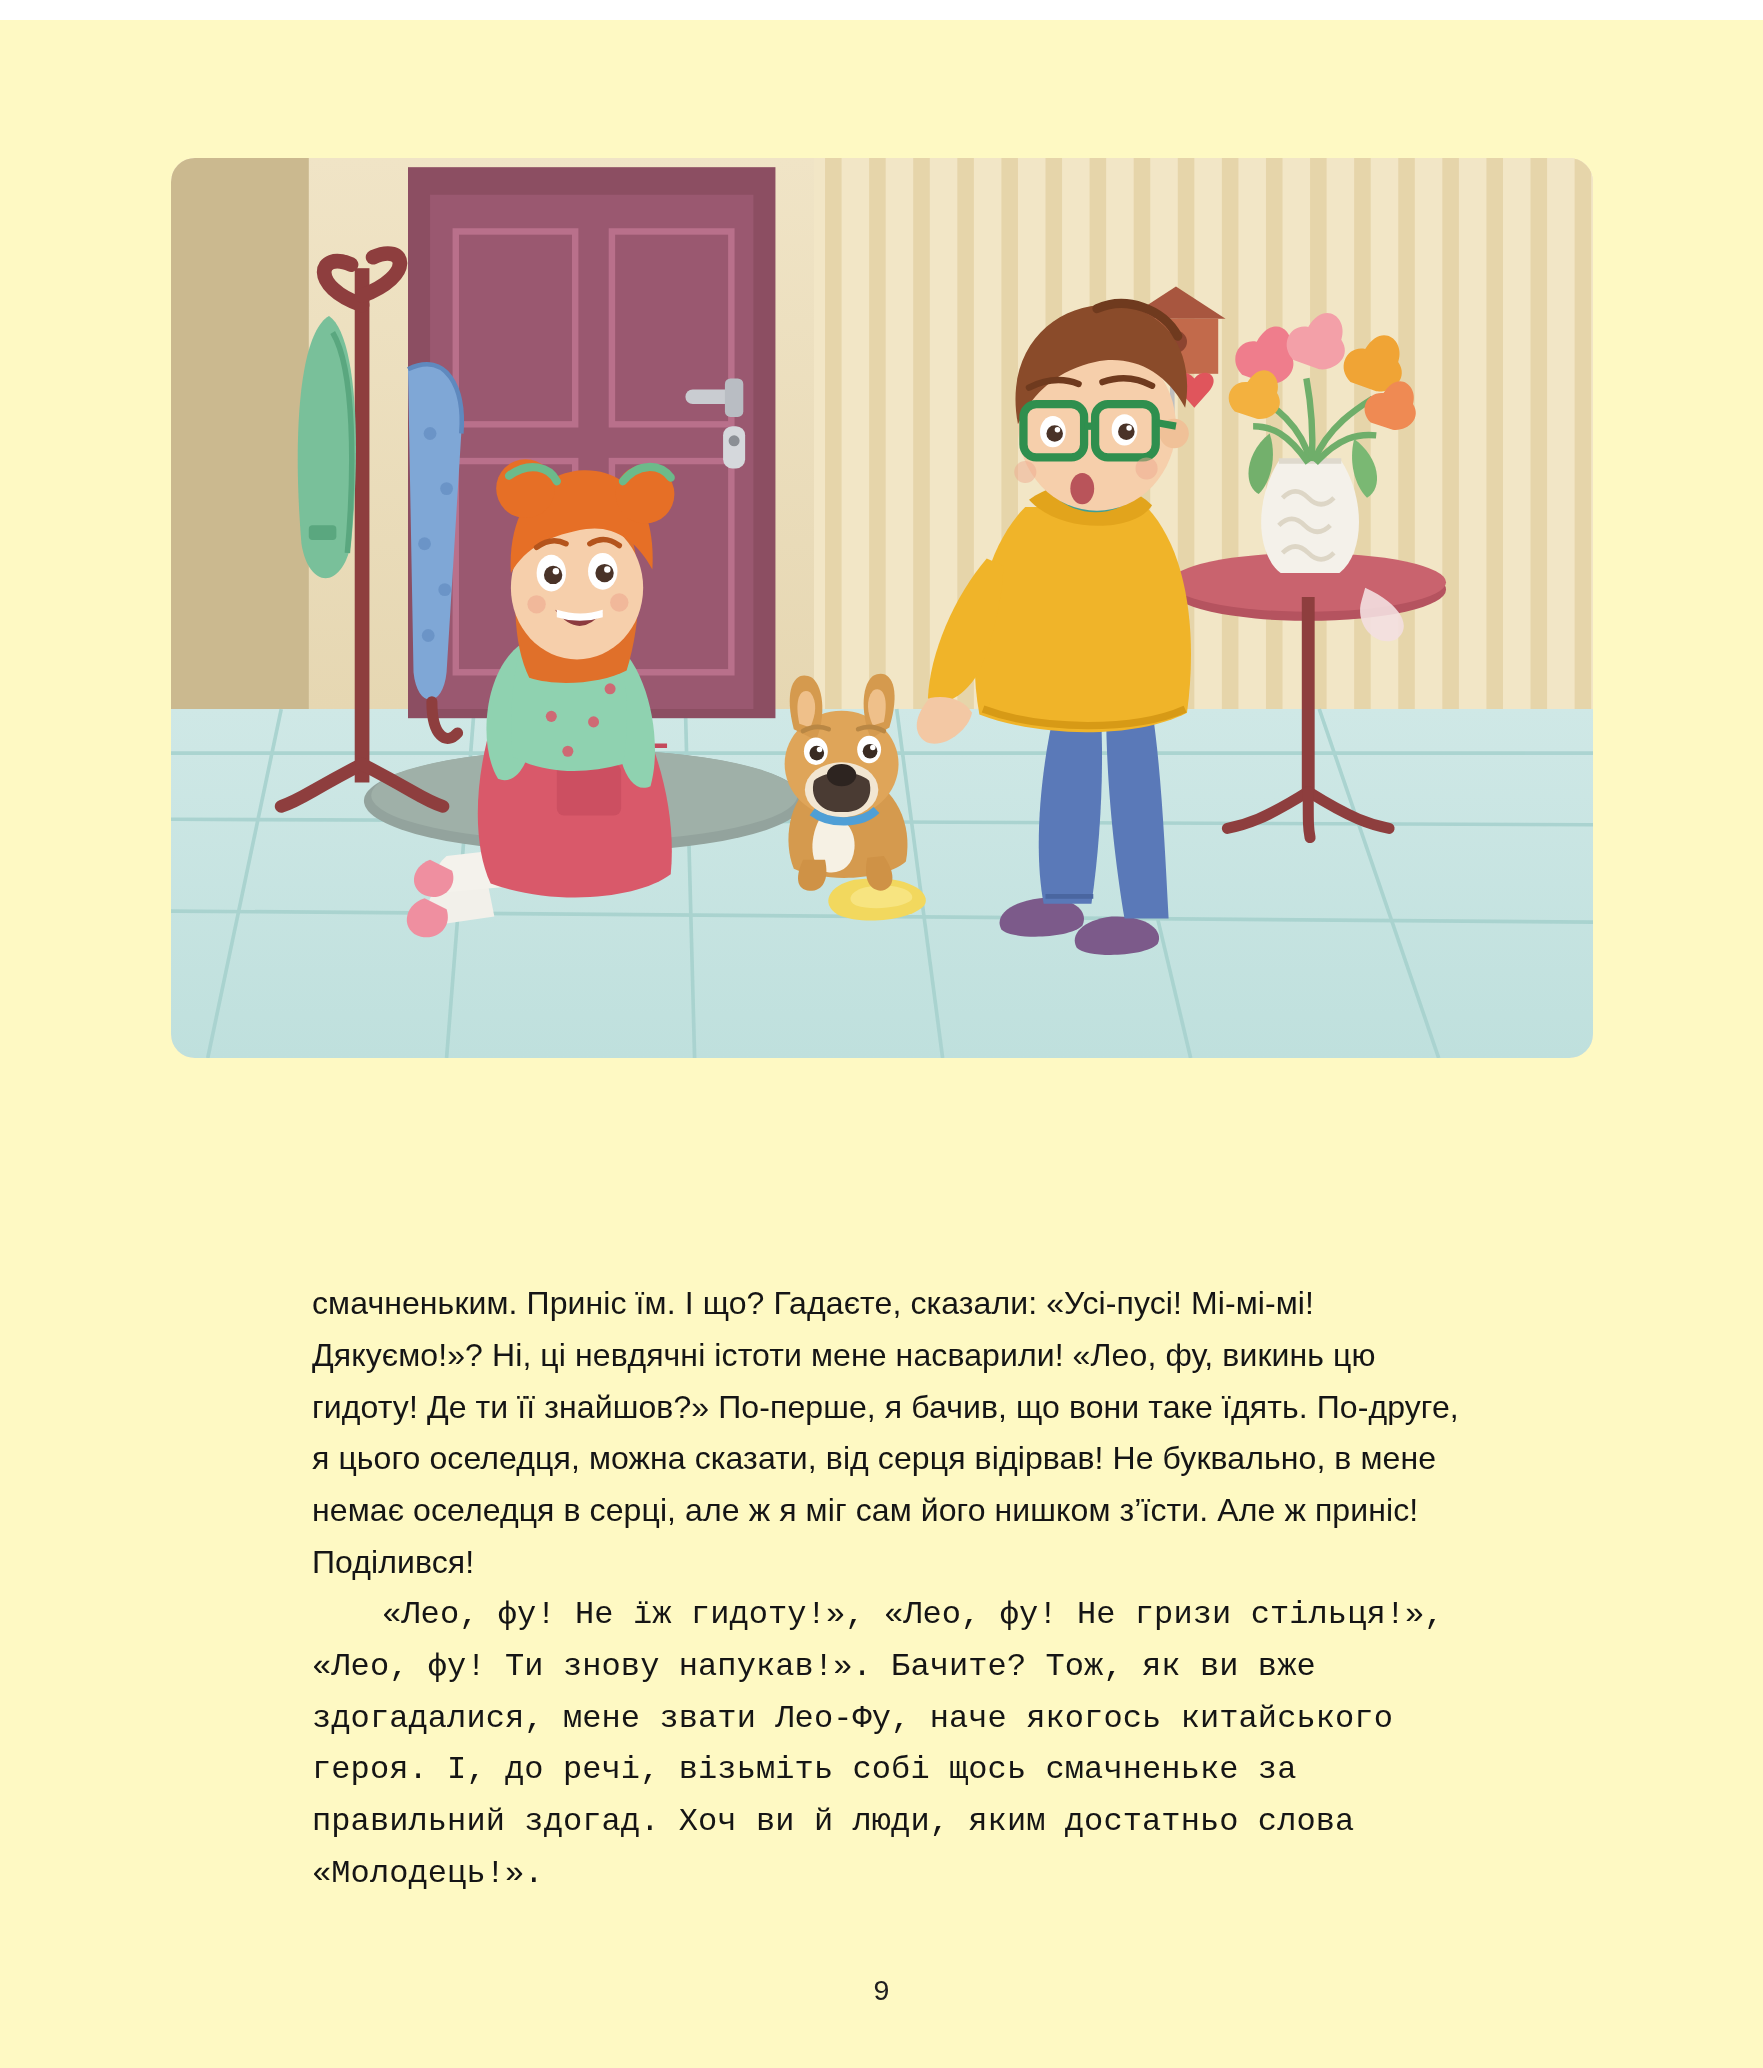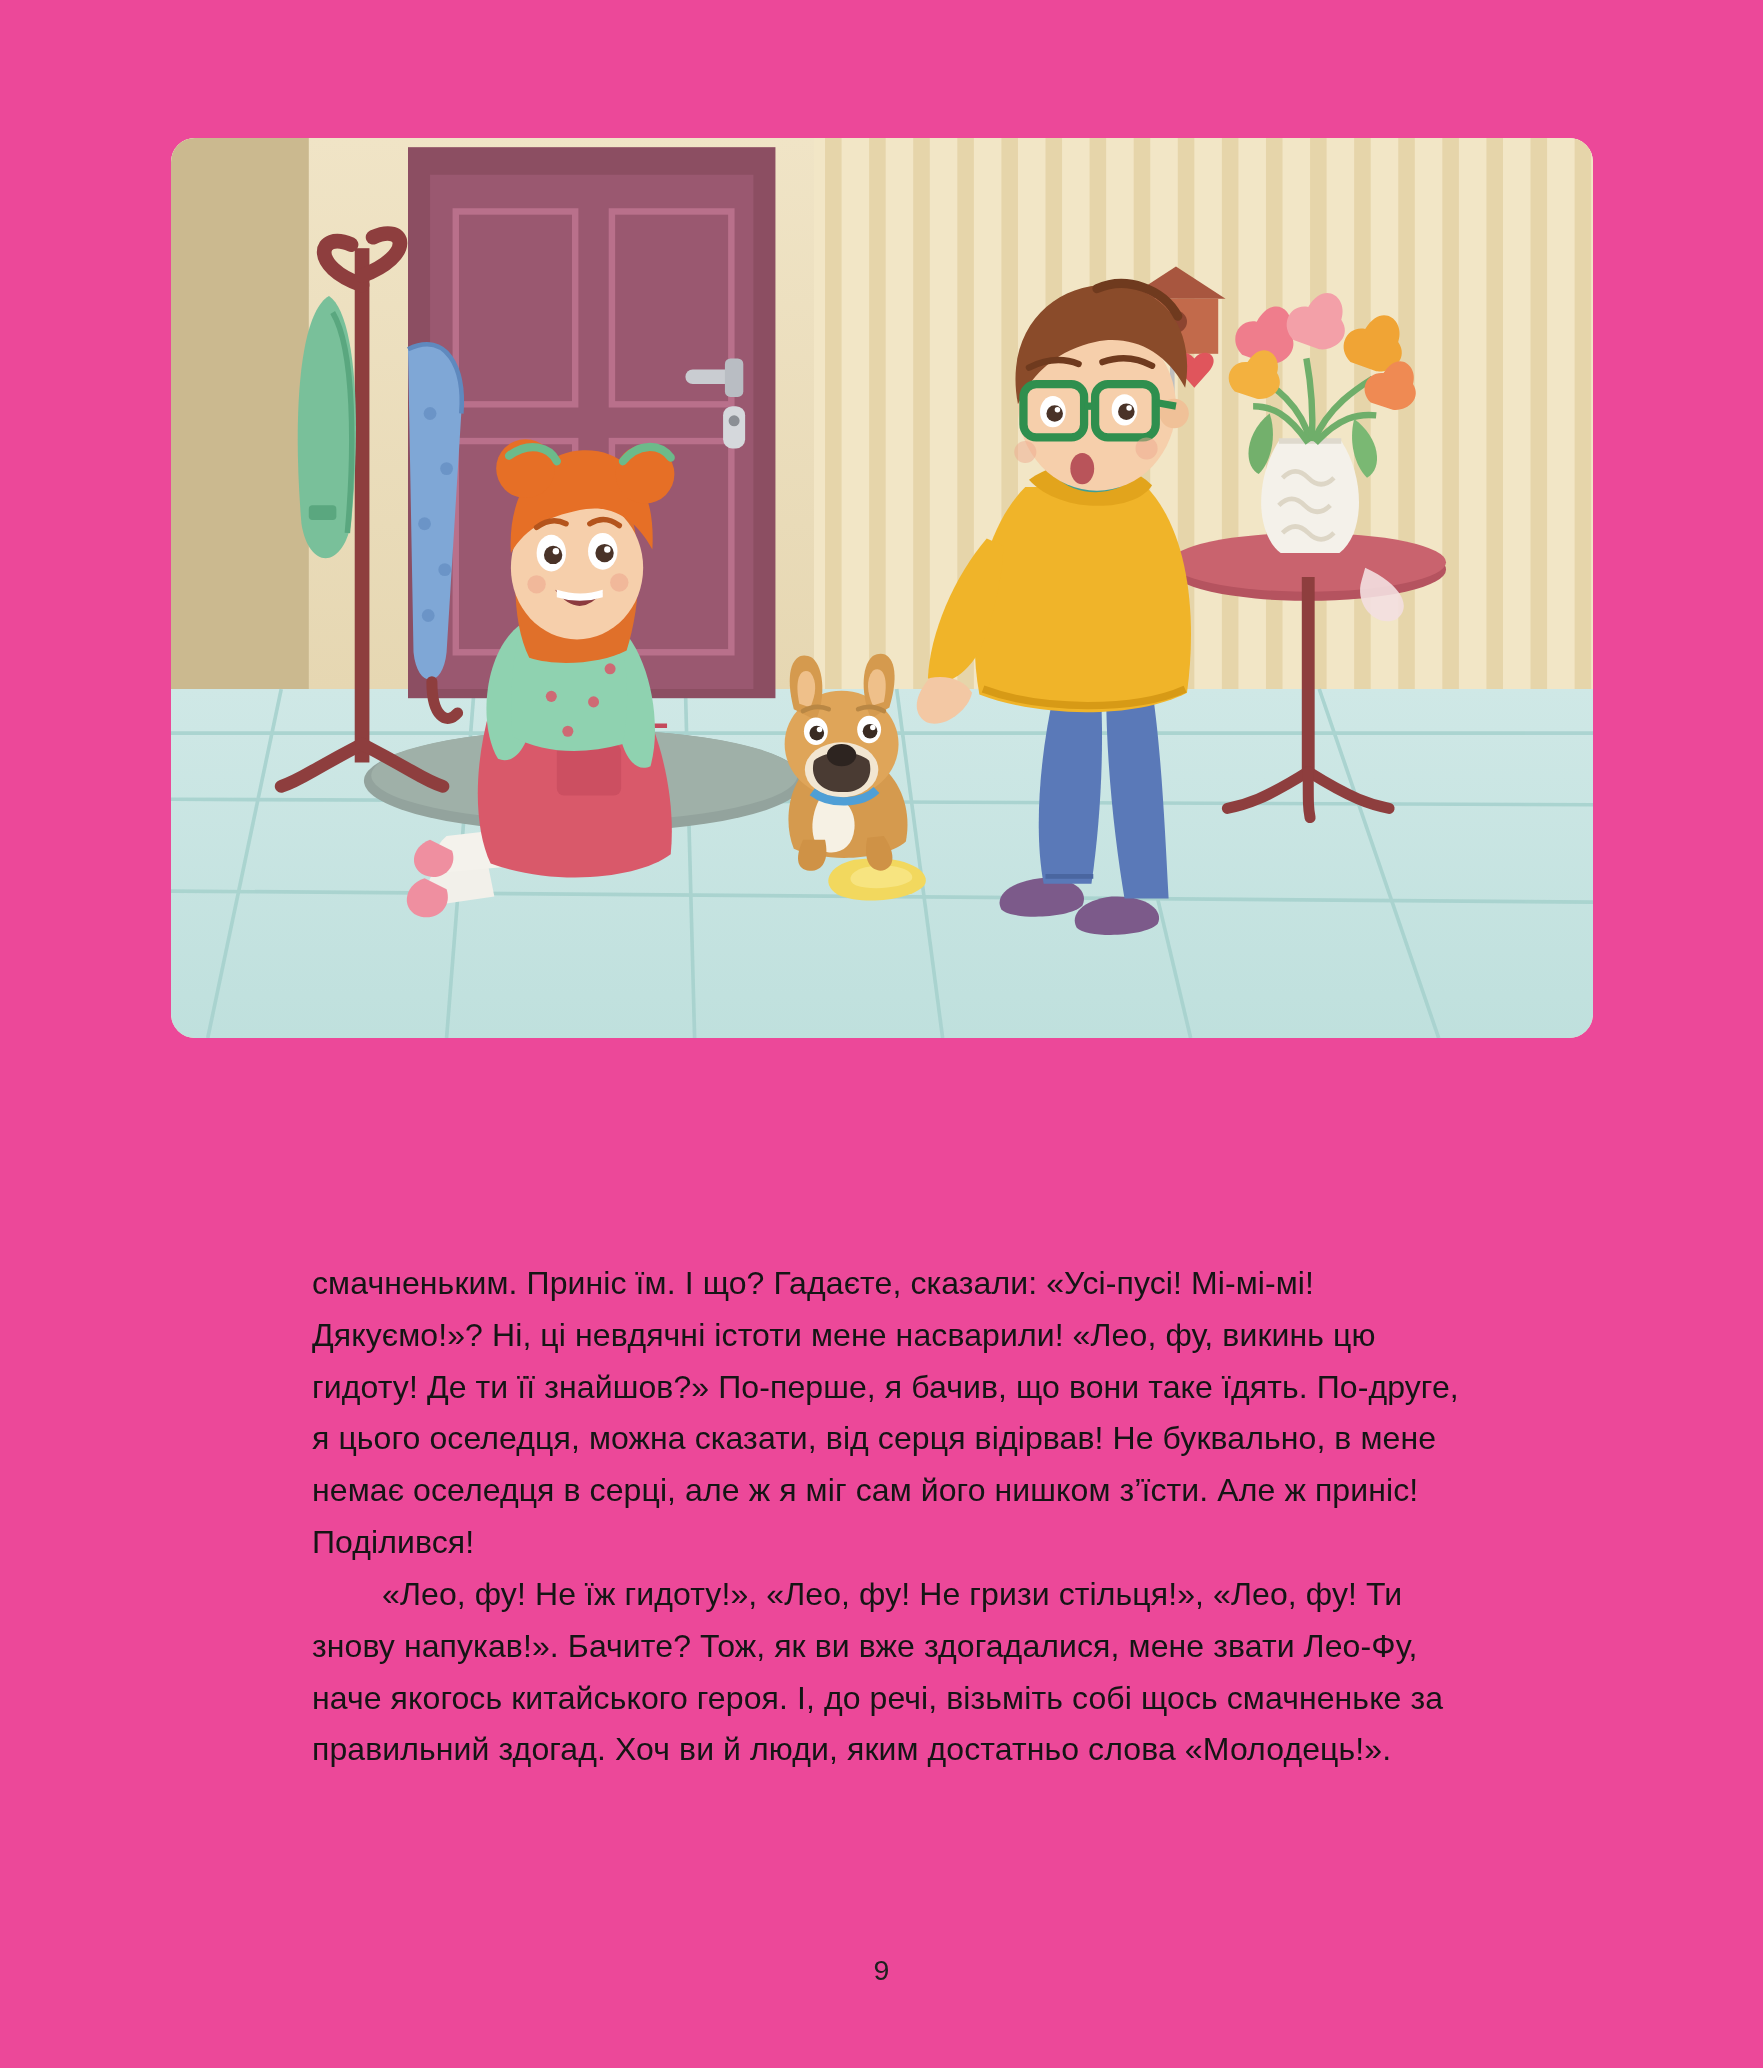--- a/index.html
+++ b/index.html
@@ -12,21 +12,22 @@
     height: 2068px;
     font-family: "Liberation Sans", sans-serif;
     color: #1b1b1b;
     position: relative;
     overflow: hidden;
   }
 
   .page {
     position: absolute;
     inset: 0;
-    background: #ec4899;
+    background: #fef9c3;
+    margin-top: 20px;
   }
 
   
   .illustration-wrap {
     position: absolute;
     left: 171px;
     top: 138px;
     width: 1422px;
     height: 900px;
   }
@@ -49,20 +50,21 @@
   .text-block p {
     margin: 0;
     font-size: 32px;
     line-height: 1.62;
     letter-spacing: 0.1px;
     color: #151515;
     text-align: left;
   }
   .text-block p.indent {
     text-indent: 70px;
+    font-family: Liberation Mono, monospace;
   }
 
   
   .page-number {
     position: absolute;
     left: 0;
     right: 0;
     top: 1954px;
     text-align: center;
     font-size: 28.5px;

